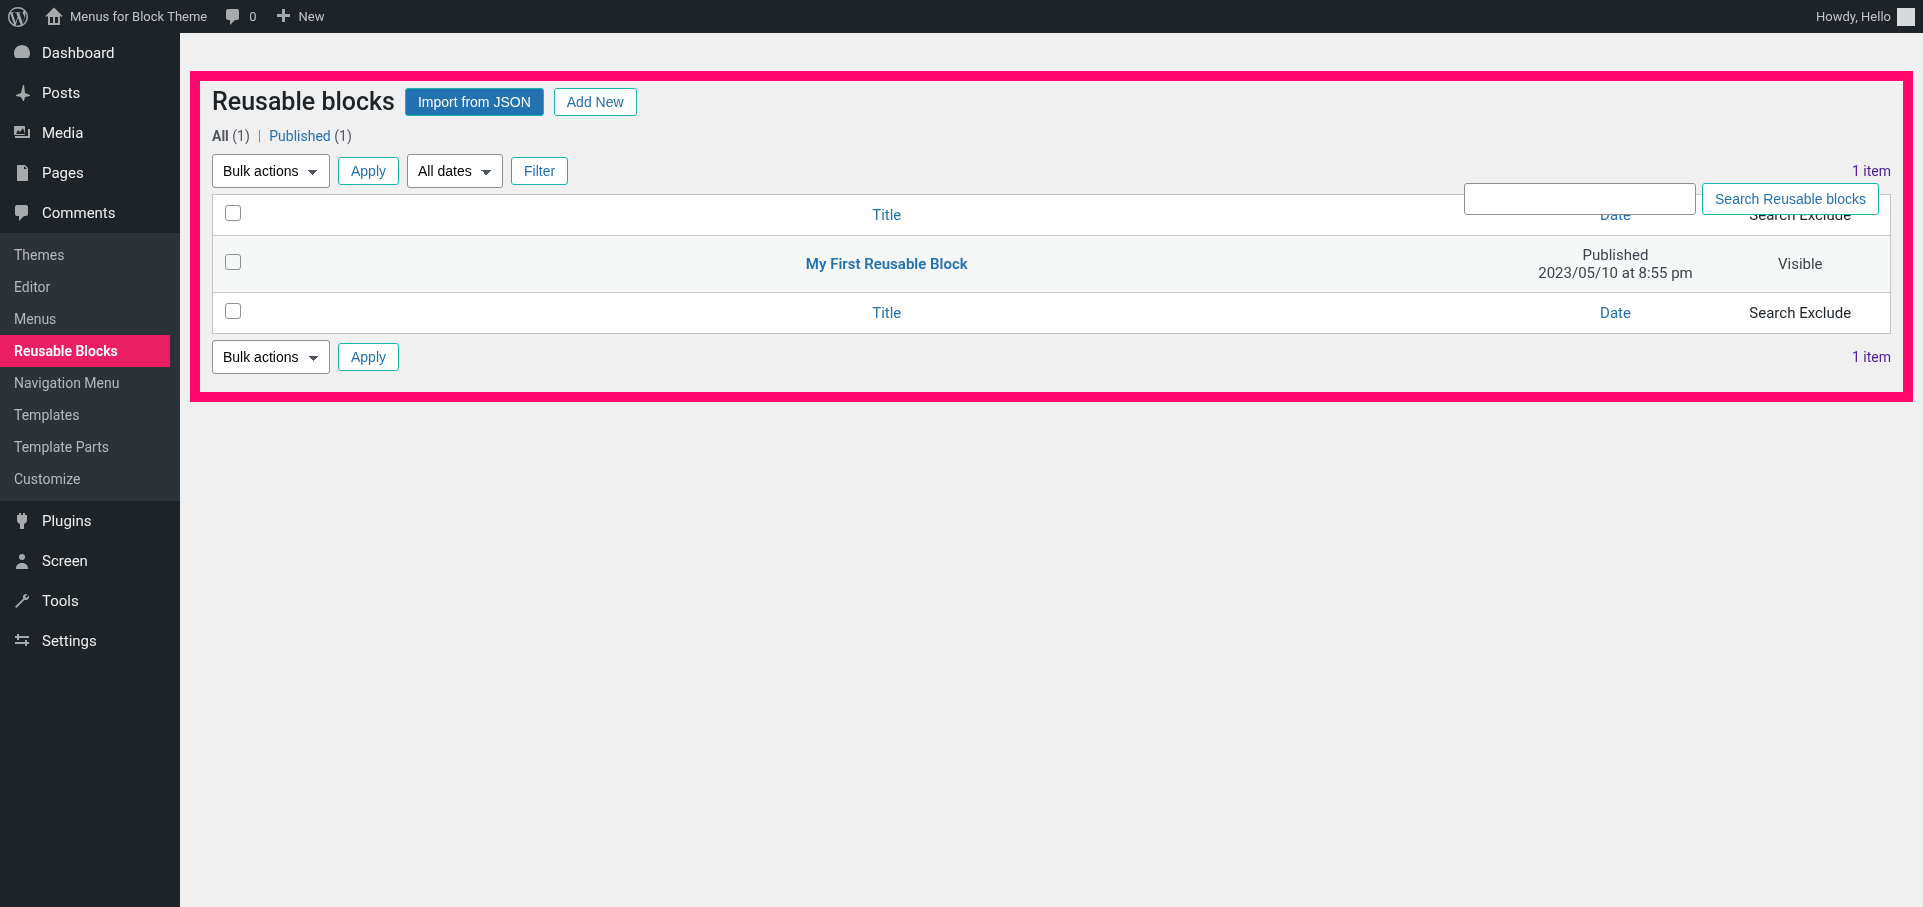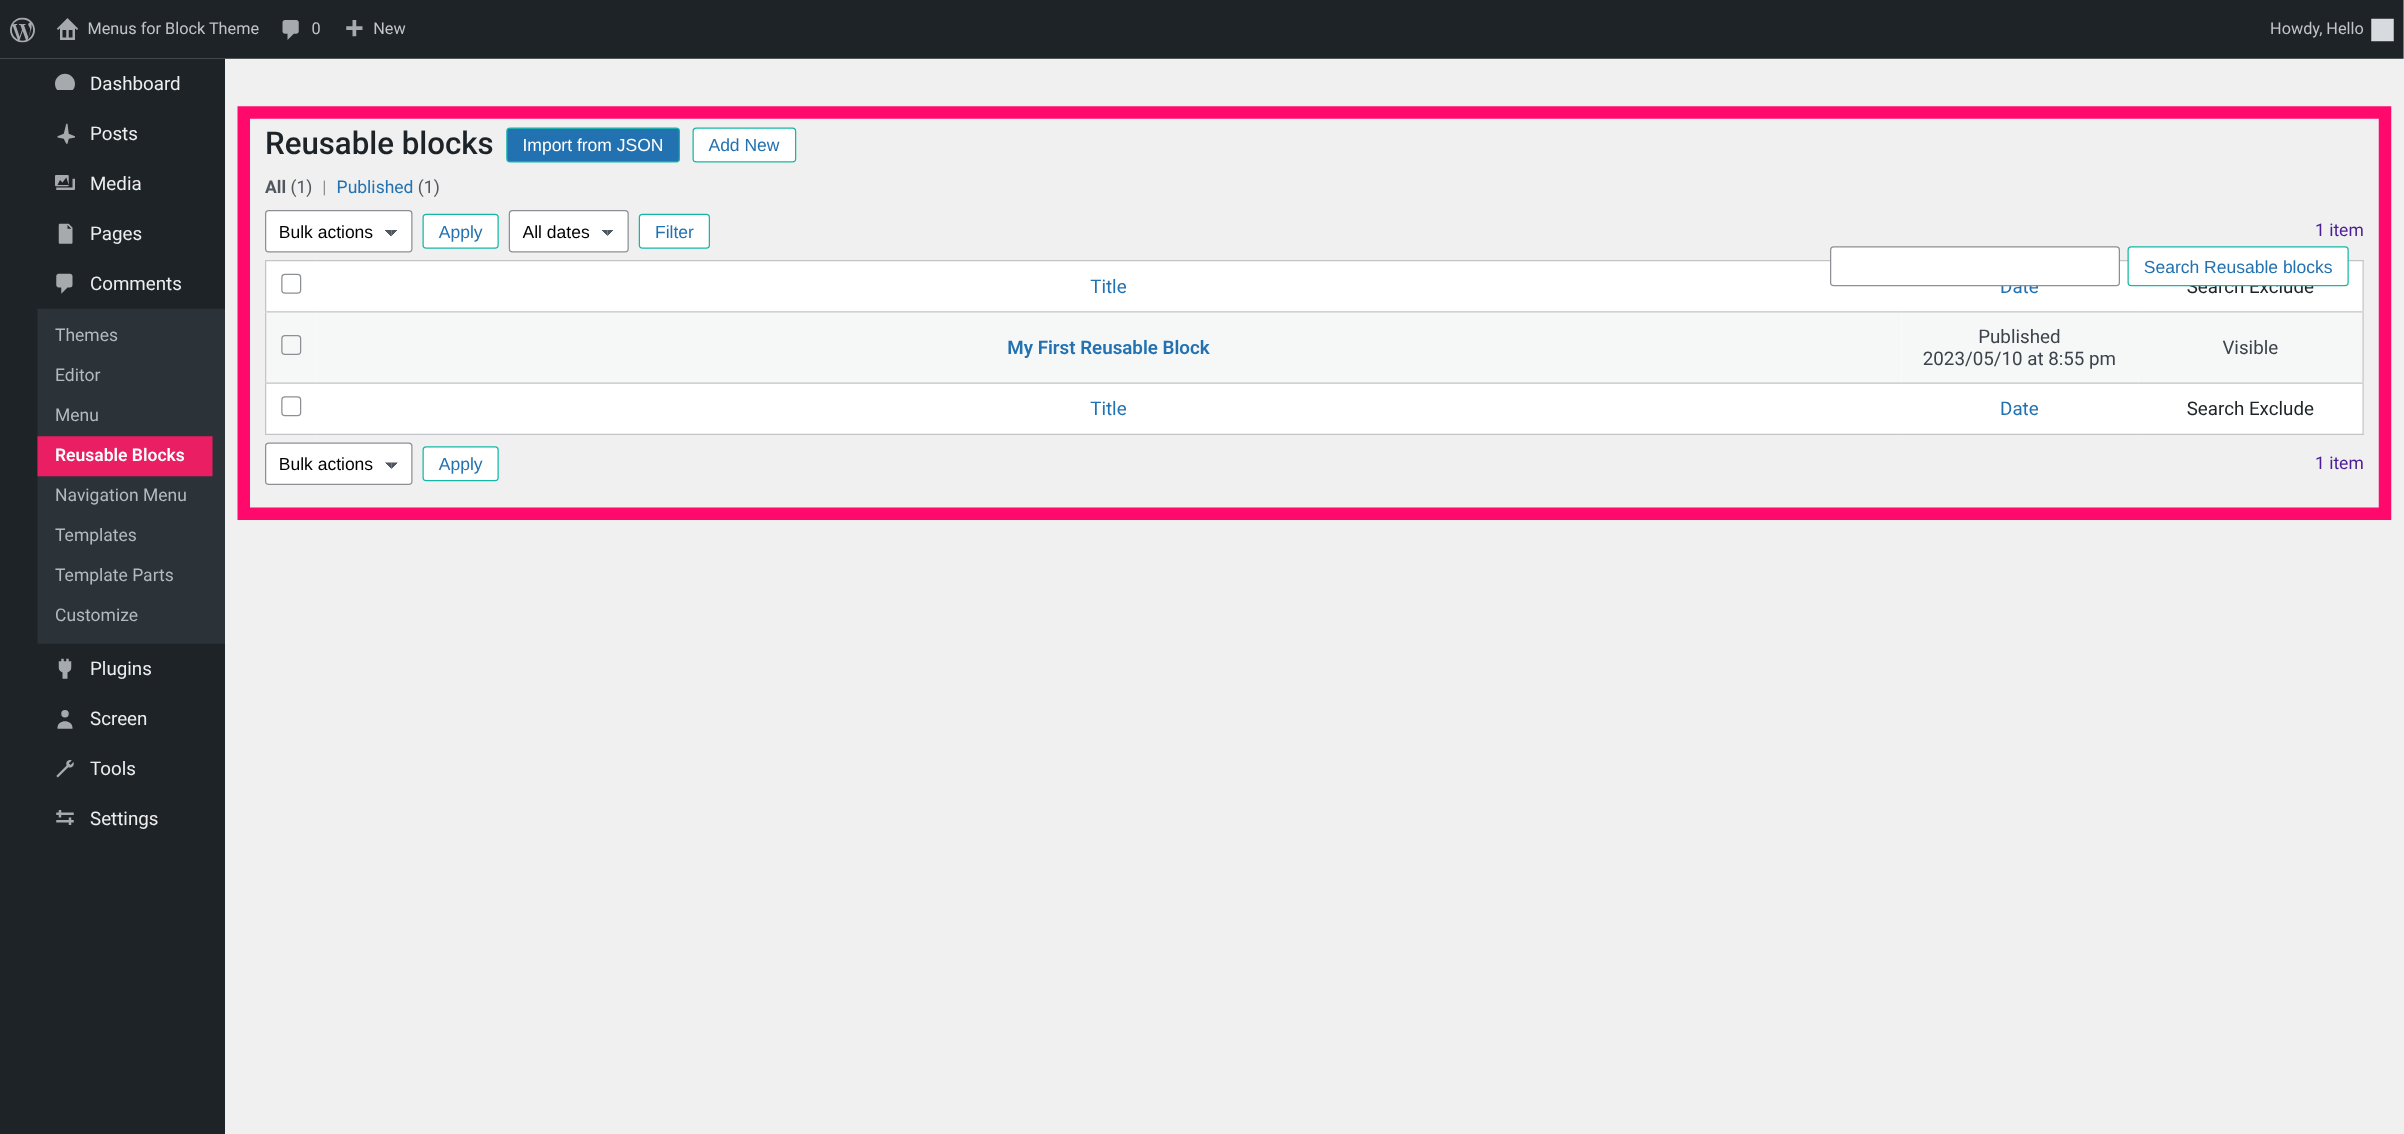--- a/index.html
+++ b/index.html
@@ -1,30 +1,30 @@
 <!DOCTYPE html>
 <html><head>
 <meta charset="utf-8">
 <style>
 * { box-sizing: border-box; margin: 0; padding: 0; }
 body { font-family: -apple-system, BlinkMacSystemFont, "Segoe UI", Roboto, sans-serif; font-size: 14px; background: #f0f0f1; color: #3c434a; }
 
 
-.adminbar { background: #1d2327; color: #c3c4c7; height: 47px; display: flex; align-items: center; padding: 0 8px; font-size: 13px; }
+.adminbar { background: #1d2327; color: #c3c4c7; height: 33px; display: flex; align-items: center; padding: 0 8px; font-size: 13px; }
 .adminbar-left { display: flex; align-items: center; gap: 16px; flex: 1; }
 .adminbar-right { display: flex; align-items: center; gap: 8px; }
 .adminbar-item { display: flex; align-items: center; gap: 6px; color: #c3c4c7; cursor: pointer; }
 .adminbar-item svg { fill: #a7aaad; width: 20px; height: 20px; }
 .avatar-box { width: 18px; height: 18px; background: #d8dbdd; }
 
 
 .wrap { display: flex; min-height: calc(100vh - 33px); }
 
 
-.sidebar { width: 180px; background: #1d2327; color: #c3c4c7; font-size: 15px; padding-left: 30px; }
+.sidebar { width: 180px; background: #1d2327; color: #c3c4c7; font-size: 15px; }
 .menu-item { display: flex; align-items: center; gap: 10px; padding: 10px 12px; cursor: pointer; color: #eee; }
 .menu-item svg { fill: #a7aaad; width: 20px; height: 20px; flex-shrink: 0; }
 .menu-item.current { background: #2271b1; color: #fff; position: relative; }
 .menu-item.current svg { fill: #fff; }
 .menu-item.current::after { content: ""; position: absolute; right: -9px; top: 50%; margin-top: -9px; border: 9px solid transparent; border-right-color: #f0f0f1; }
 .submenu { background: #2c3338; padding: 6px 0; }
 .submenu-item { padding: 8px 14px; color: #b4b9be; font-size: 14px; cursor: pointer; }
 .submenu-item.hl { background: #e91e63; color: #fff; font-weight: 600; margin-right: 10px; }
 
 
@@ -132,21 +132,21 @@
     </div>
     <div class="menu-item">
       <svg viewBox="0 0 20 20">
           <path d="M5 2h9c1.1 0 2 .9 2 2v7c0 1.1-.9 2-2 2h-2l-5 5v-5H5c-1.1 0-2-.9-2-2V4c0-1.1.9-2 2-2z"></path>
         </svg>
       <span>Comments</span>
     </div>
     <div class="submenu">
       <div class="submenu-item">Themes</div>
       <div class="submenu-item">Editor</div>
-      <div class="submenu-item">Menu</div>
+      <div class="submenu-item">Menus</div>
       <div class="submenu-item hl">Reusable Blocks</div>
       <div class="submenu-item">Navigation Menu</div>
       <div class="submenu-item">Templates</div>
       <div class="submenu-item">Template Parts</div>
       <div class="submenu-item">Customize</div>
     </div>
     <div class="menu-item">
       <svg viewBox="0 0 20 20">
           <path d="M13 4V2h-2v2H9V2H7v2H5v5c0 2 1 3 3 4v5h4v-5c2-1 3-2 3-4V4h-2z"></path>
         </svg>

